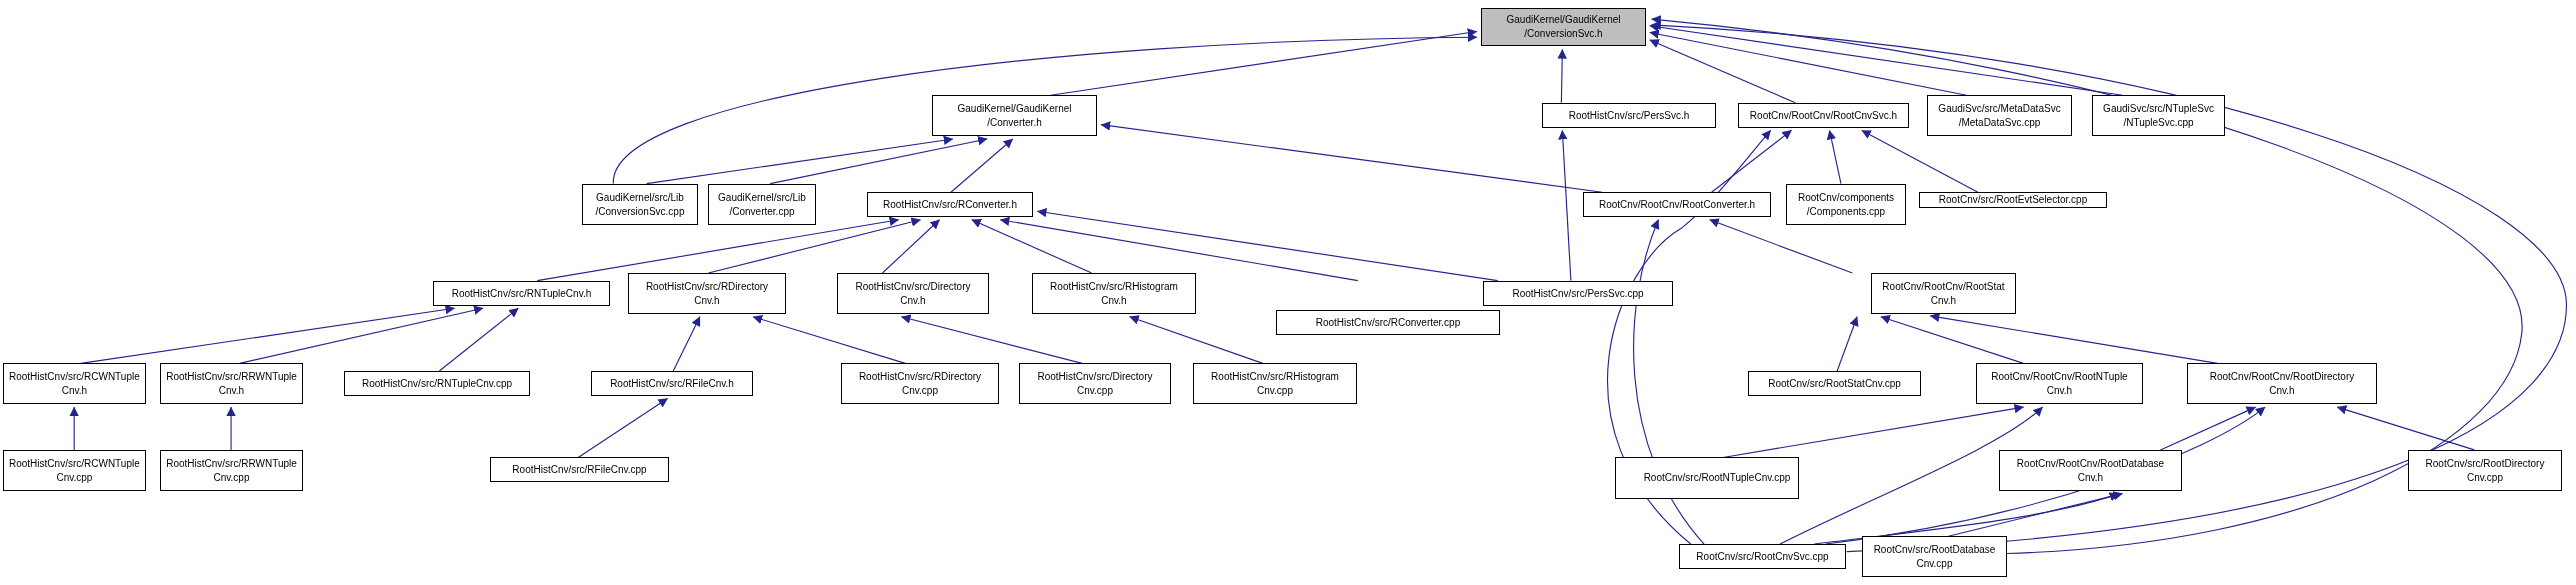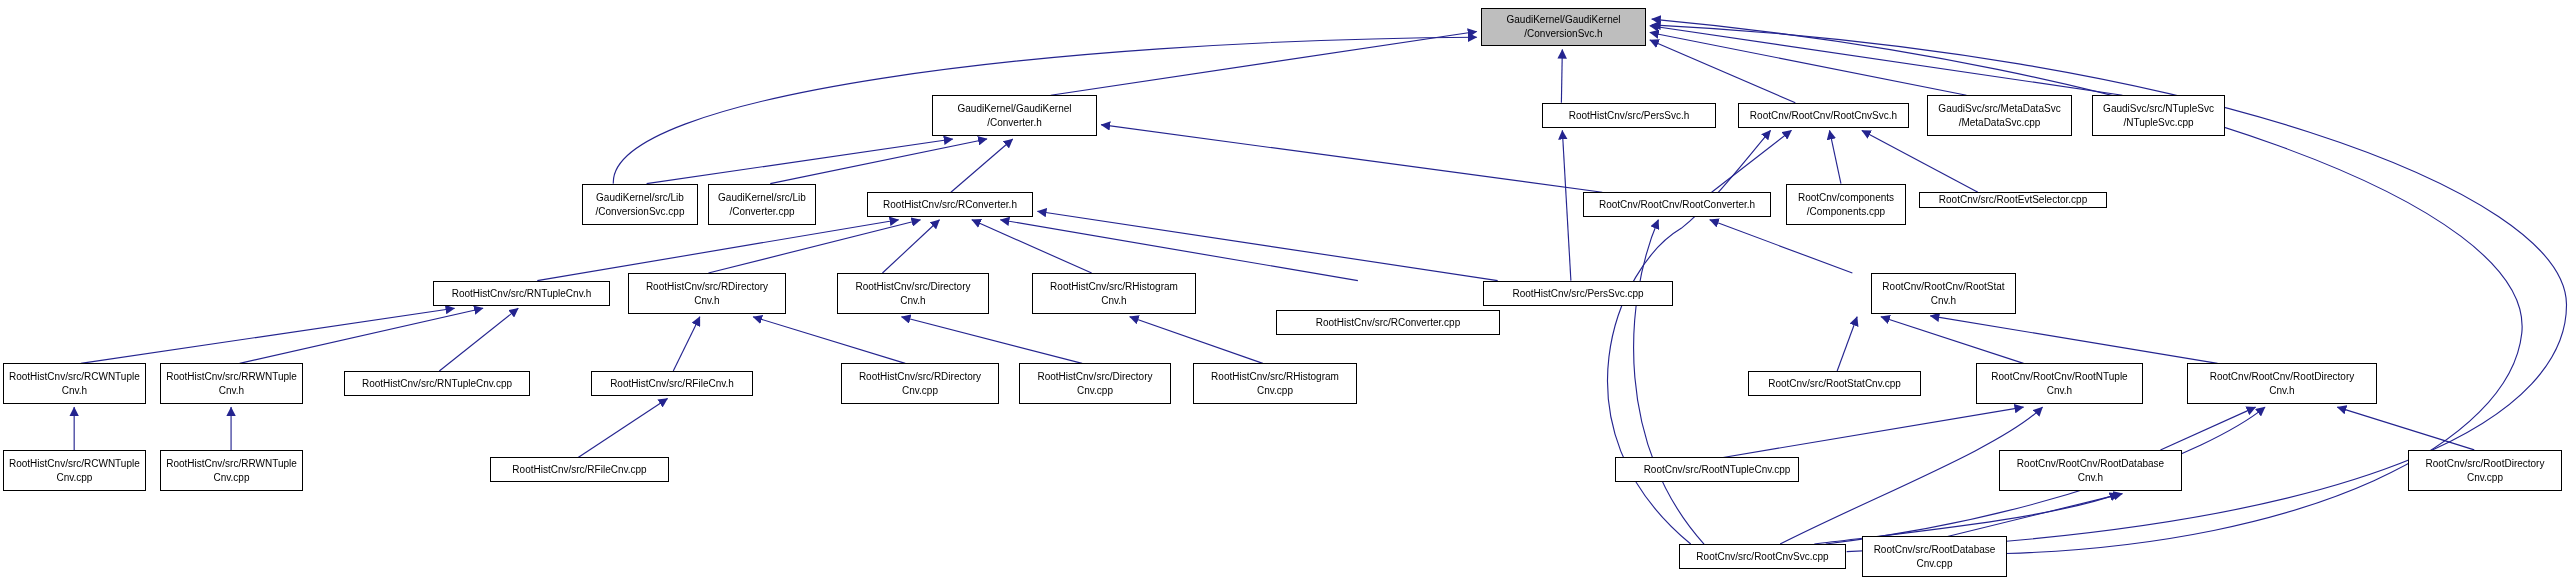--- a/index.html
+++ b/index.html
@@ -228,21 +228,21 @@
 
   <div class="node" style="left:160px;top:450px;width:143px;height:41px;">
     <span>RootHistCnv/src/RRWNTuple</span>
     <span>Cnv.cpp</span>
   </div>
 
   <div class="node" style="left:490px;top:457px;width:179px;height:25px;">
     <span>RootHistCnv/src/RFileCnv.cpp</span>
   </div>
 
-  <div class="node" style="left:1615px;top:457px;width:184px;height:25px;padding-left:20px;">
+  <div class="node" style="left:1615px;top:457px;width:184px;height:42px;padding-left:20px;">
     <span>RootCnv/src/RootNTupleCnv.cpp</span>
   </div>
 
   <div class="node" style="left:1999px;top:450px;width:183px;height:41px;">
     <span>RootCnv/RootCnv/RootDatabase</span>
     <span>Cnv.h</span>
   </div>
 
   <div class="node" style="left:2408px;top:450px;width:154px;height:41px;">
     <span>RootCnv/src/RootDirectory</span>

